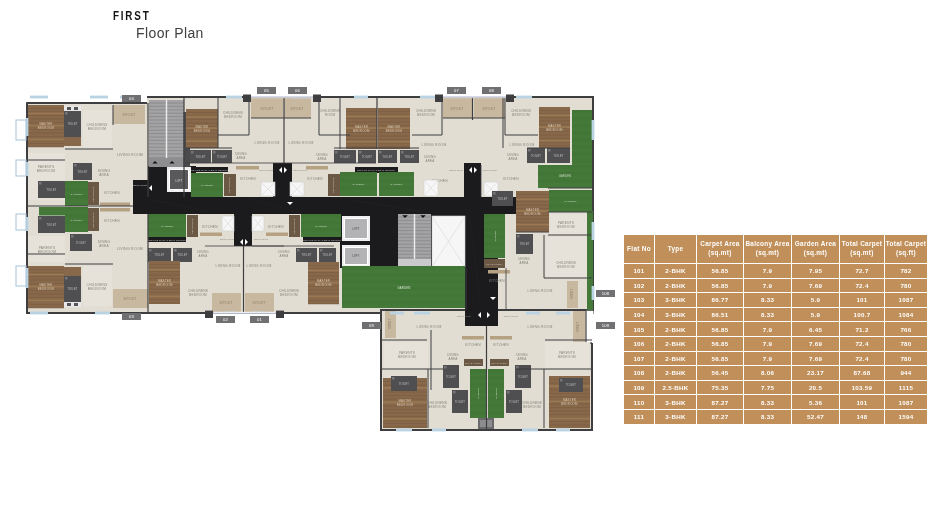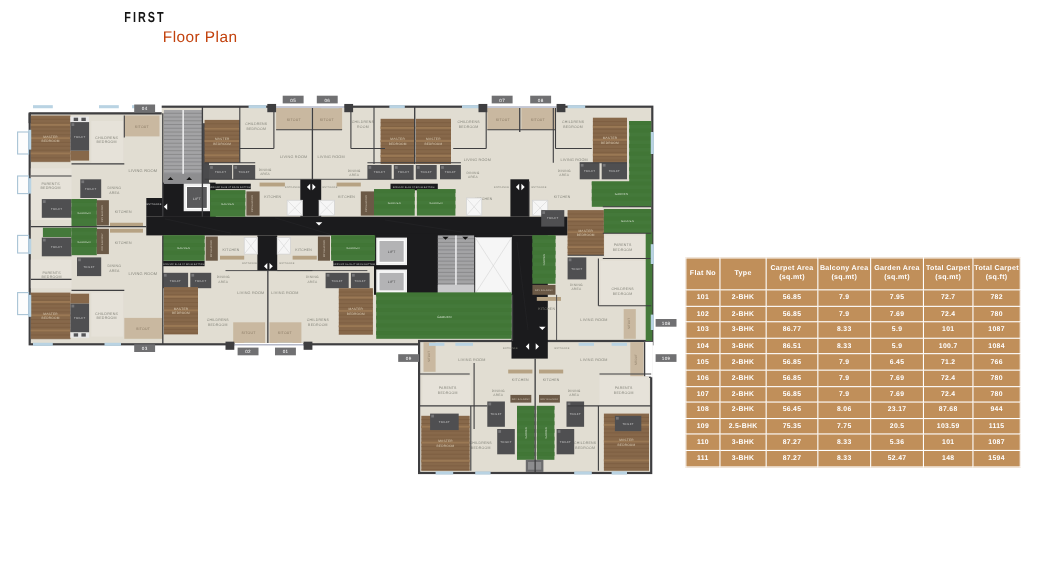--- a/index.html
+++ b/index.html
@@ -1,18 +1,18 @@
 <!DOCTYPE html>
 <html><head><meta charset="utf-8"><style>
 html,body{margin:0;padding:0;background:#ffffff;width:945px;height:525px;overflow:hidden;
  font-family:"Liberation Sans",sans-serif;}
 .wrap{position:relative;width:922px;height:525px;}
 .t1{position:absolute;left:113px;top:8px;font-size:12px;font-weight:bold;color:#141414;
  letter-spacing:2.2px;transform:scale(0.82,1.1);transform-origin:left top;}
-.t2{position:absolute;left:148px;top:25px;font-size:14px;color:#c2410c;letter-spacing:0.4px;}
+.t2{position:absolute;left:136px;top:25px;font-size:14px;color:#404040;letter-spacing:0.4px;}
 table.area{position:absolute;left:623px;top:234px;border-collapse:collapse;table-layout:fixed;
  width:304px;background:#c08f5a;}
 table.area th,table.area td{border:1.6px solid #fff;color:#fff;text-align:center;
  font-weight:bold;padding:0;overflow:hidden;}
 table.area th{height:28px;font-size:6.4px;line-height:1.35;letter-spacing:0.3px;}
 table.area td{height:13.6px;font-size:6.2px;letter-spacing:0.3px;}
 </style></head><body>
 <div class="wrap">
 
 <div class="t1">FIRST</div>

